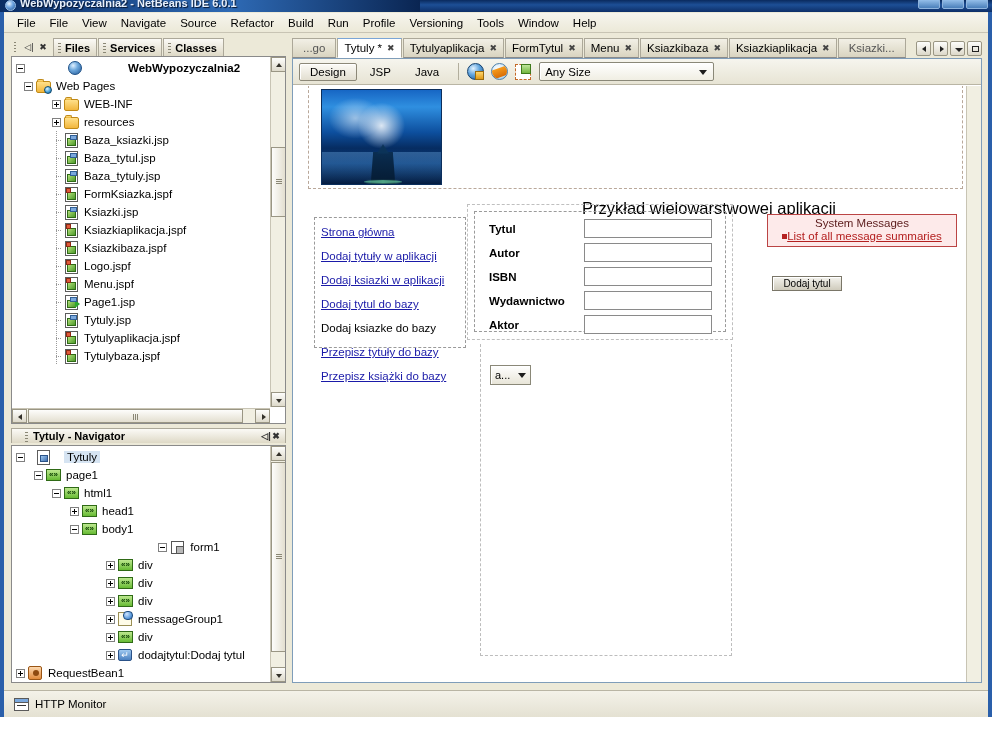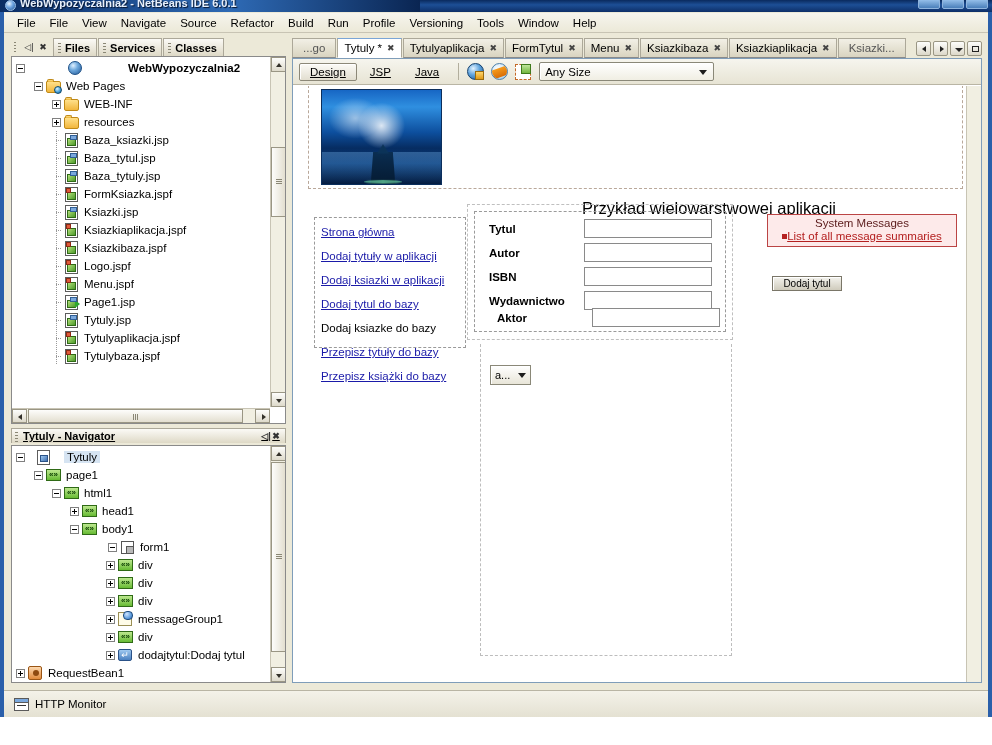--- a/index.html
+++ b/index.html
@@ -319,22 +319,21 @@
 
   
   .navpanel {
     position:absolute;left:0;top:390px;width:275px;height:255px;
   }
   .navtitle {
     height:15px;width:275px;box-sizing:border-box;
     background:linear-gradient(180deg,#fbfaf6 0%,#ded9c6 100%);
     border:1px solid #aca899;border-bottom:none;
     display:flex;align-items:center;font-weight:bold;font-size:11px;
-    padding-left:3px;
-    text-decoration:underline;
+    padding-left:13px;
   }
   .navtitle .grip{
     width:3px;height:11px;margin-right:5px;
     background-image: radial-gradient(#8a8775 40%, transparent 41%);
     background-size:2px 3px;
   }
   .navtitle .spacer{flex:1;}
   .navbody {
     position:absolute;left:0;top:17px;width:275px;height:238px;
     background:#fff;border:1px solid #8a8a8a;box-sizing:border-box;overflow:hidden;
@@ -388,21 +387,20 @@
   }
   .etoolbar {
     position:absolute;left:0;top:0;width:688px;height:26px;
     background:linear-gradient(180deg,#f6f5ee 0%,#e7e4d4 100%);
     border-bottom:1px solid #b9b5a4;
     display:flex;align-items:center;padding-left:6px;gap:2px;box-sizing:border-box;
   }
   .vbtn {
     padding:2px 10px;font-size:11.5px;color:#000;cursor:default;border:1px solid transparent;
     border-radius:2px;
-    text-decoration:underline;
   }
   .vbtn.active {
     background:linear-gradient(180deg,#fcfbf7,#e2ded0);
     border:1px solid #8c8878;
     box-shadow: inset 1px 1px 0 #ffffff;
   }
   .tbsep{width:1px;height:17px;background:#b2ae9d;margin:0 6px;}
   .tbicon{width:19px;height:19px;position:relative;margin-right:3px;cursor:default;}
   .tbi-preview{
     width:17px;height:17px;border-radius:50%;margin-top:1px;
@@ -649,21 +647,21 @@
 
       <div class="treepanel">
         <div class="treebody" id="project-tree">
             <div class="trow" style="padding-left: 4px; gap: 40px;">
               <span class="texp"></span>
               <span class="ticon">
                 <span class="ic-globe" style="display: block;"></span>
               </span>
               <span class="tlabel bold">WebWypozyczalnia2</span>
             </div>
-            <div class="trow" style="padding-left: 22px;">
+            <div class="trow" style="padding-left: 12px;">
               <span class="texp"></span>
               <span class="ticon">
                 <span class="ic-folder web" style="display: block;"></span>
               </span>
               <span class="tlabel">Web Pages</span>
             </div>
             <div class="trow" style="padding-left: 40px;">
               <span class="texp plus"></span>
               <span class="ticon">
                 <span class="ic-folder" style="display: block;"></span>
@@ -821,21 +819,21 @@
                 </span>
                 <span class="tlabel">head1</span>
               </div>
               <div class="trow" style="padding-left: 58px;">
                 <span class="texp"></span>
                 <span class="ticon">
                   <span class="ic-code" style="display: block;">«»</span>
                 </span>
                 <span class="tlabel">body1</span>
               </div>
-              <div class="trow" style="padding-left: 96px;">
+              <div class="trow" style="padding-left: 96px; justify-content: center;">
                 <span class="texp"></span>
                 <span class="ticon">
                   <span class="ic-form" style="display: block;"></span>
                 </span>
                 <span class="tlabel">form1</span>
               </div>
               <div class="trow" style="padding-left: 94px;">
                 <span class="texp plus"></span>
                 <span class="ticon">
                   <span class="ic-code" style="display: block;">«»</span>
@@ -991,21 +989,21 @@
               <span class="finput"></span>
             </div>
             <div class="frow" style="top:205px;">
               <span class="flabel">Wydawnictwo</span>
               <span class="finput"></span>
             </div>
             <div class="frow" style="top:181px;">
               <span class="flabel">ISBN</span>
               <span class="finput"></span>
             </div>
-            <div class="frow" style="top:222px;margin-left:8px;">
+            <div class="frow" style="top:229px;">
               <span class="flabel">Aktor</span>
               <span class="finput"></span>
             </div>
 
             <div class="bigdash"></div>
 
             <div class="dropsel">
               <span>a...</span>
               <span class="arr"></span>
             </div>

